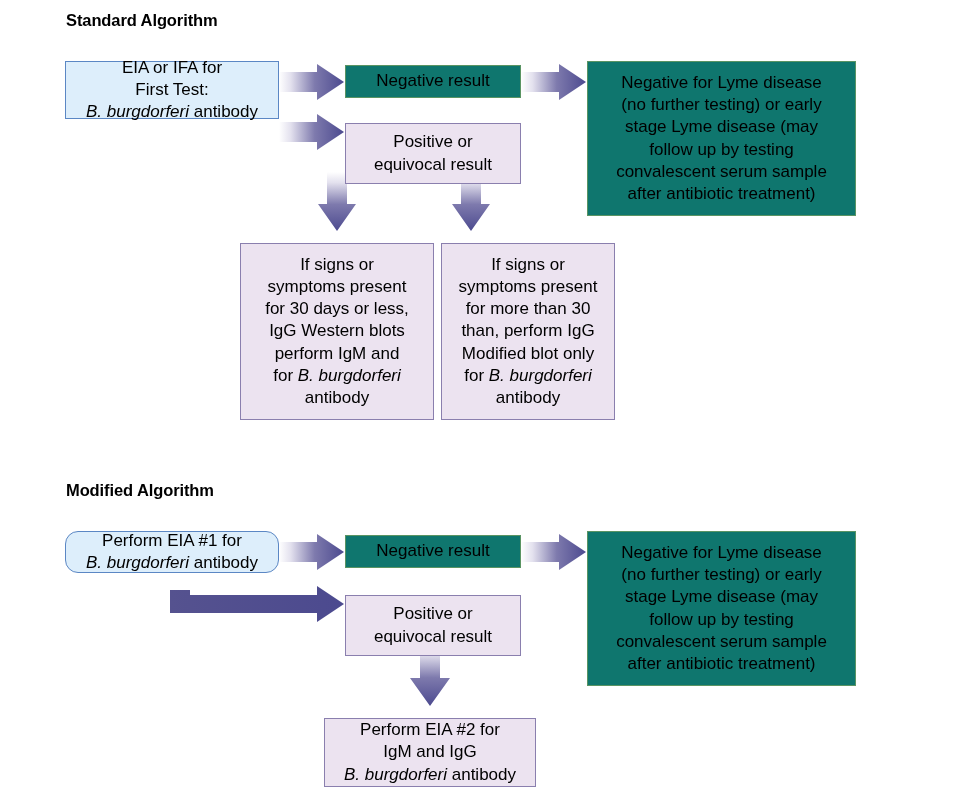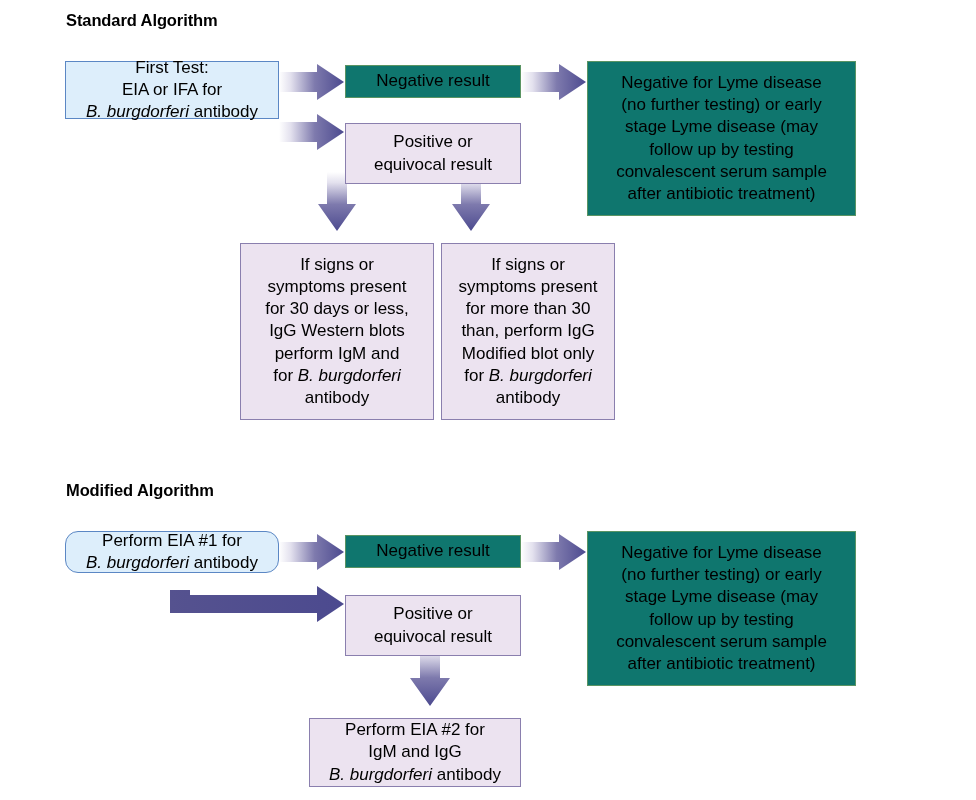--- a/index.html
+++ b/index.html
@@ -126,22 +126,22 @@
       <polygon fill="url(#gradD)" points="420,643 440,643 440,678 450,678 430,706 410,678 420,678"></polygon>
     </g>
   </svg>
 
   <div class="section-title" style="left:66px; top:11px;">Standard Algorithm</div>
 
   <div class="section-title" style="left:66px; top:481px;">Modified Algorithm</div>
 
   <div class="node node-blue" style="left:65px; top:61px; width:214px; height:58px;">
     <div class="txt">
+      <div>EIA or IFA for</div>
       <div>First Test:</div>
-      <div>EIA or IFA for</div>
       <div><em>B. burgdorferi</em><span> antibody</span></div>
     </div>
   </div>
 
   <div class="node node-green" style="left:345px; top:65px; width:176px; height:33px;">
     <div class="txt">
       <div>Negative result</div>
     </div>
   </div>
 
@@ -211,21 +211,21 @@
     <div class="txt">
       <div>Negative for Lyme disease</div>
       <div>(no further testing) or early</div>
       <div>stage Lyme disease (may</div>
       <div>follow up by testing</div>
       <div>convalescent serum sample</div>
       <div>after antibiotic treatment)</div>
     </div>
   </div>
 
-  <div class="node node-purple" style="left:309px; top:706px; width:212px; height:69px;">
+  <div class="node node-purple" style="left:324px; top:706px; width:212px; height:69px;">
     <div class="txt">
       <div>Perform EIA #2 for</div>
       <div>IgM and IgG</div>
       <div><em>B. burgdorferi</em><span> antibody</span></div>
     </div>
   </div>
 
 </div>
 
 </body></html>

